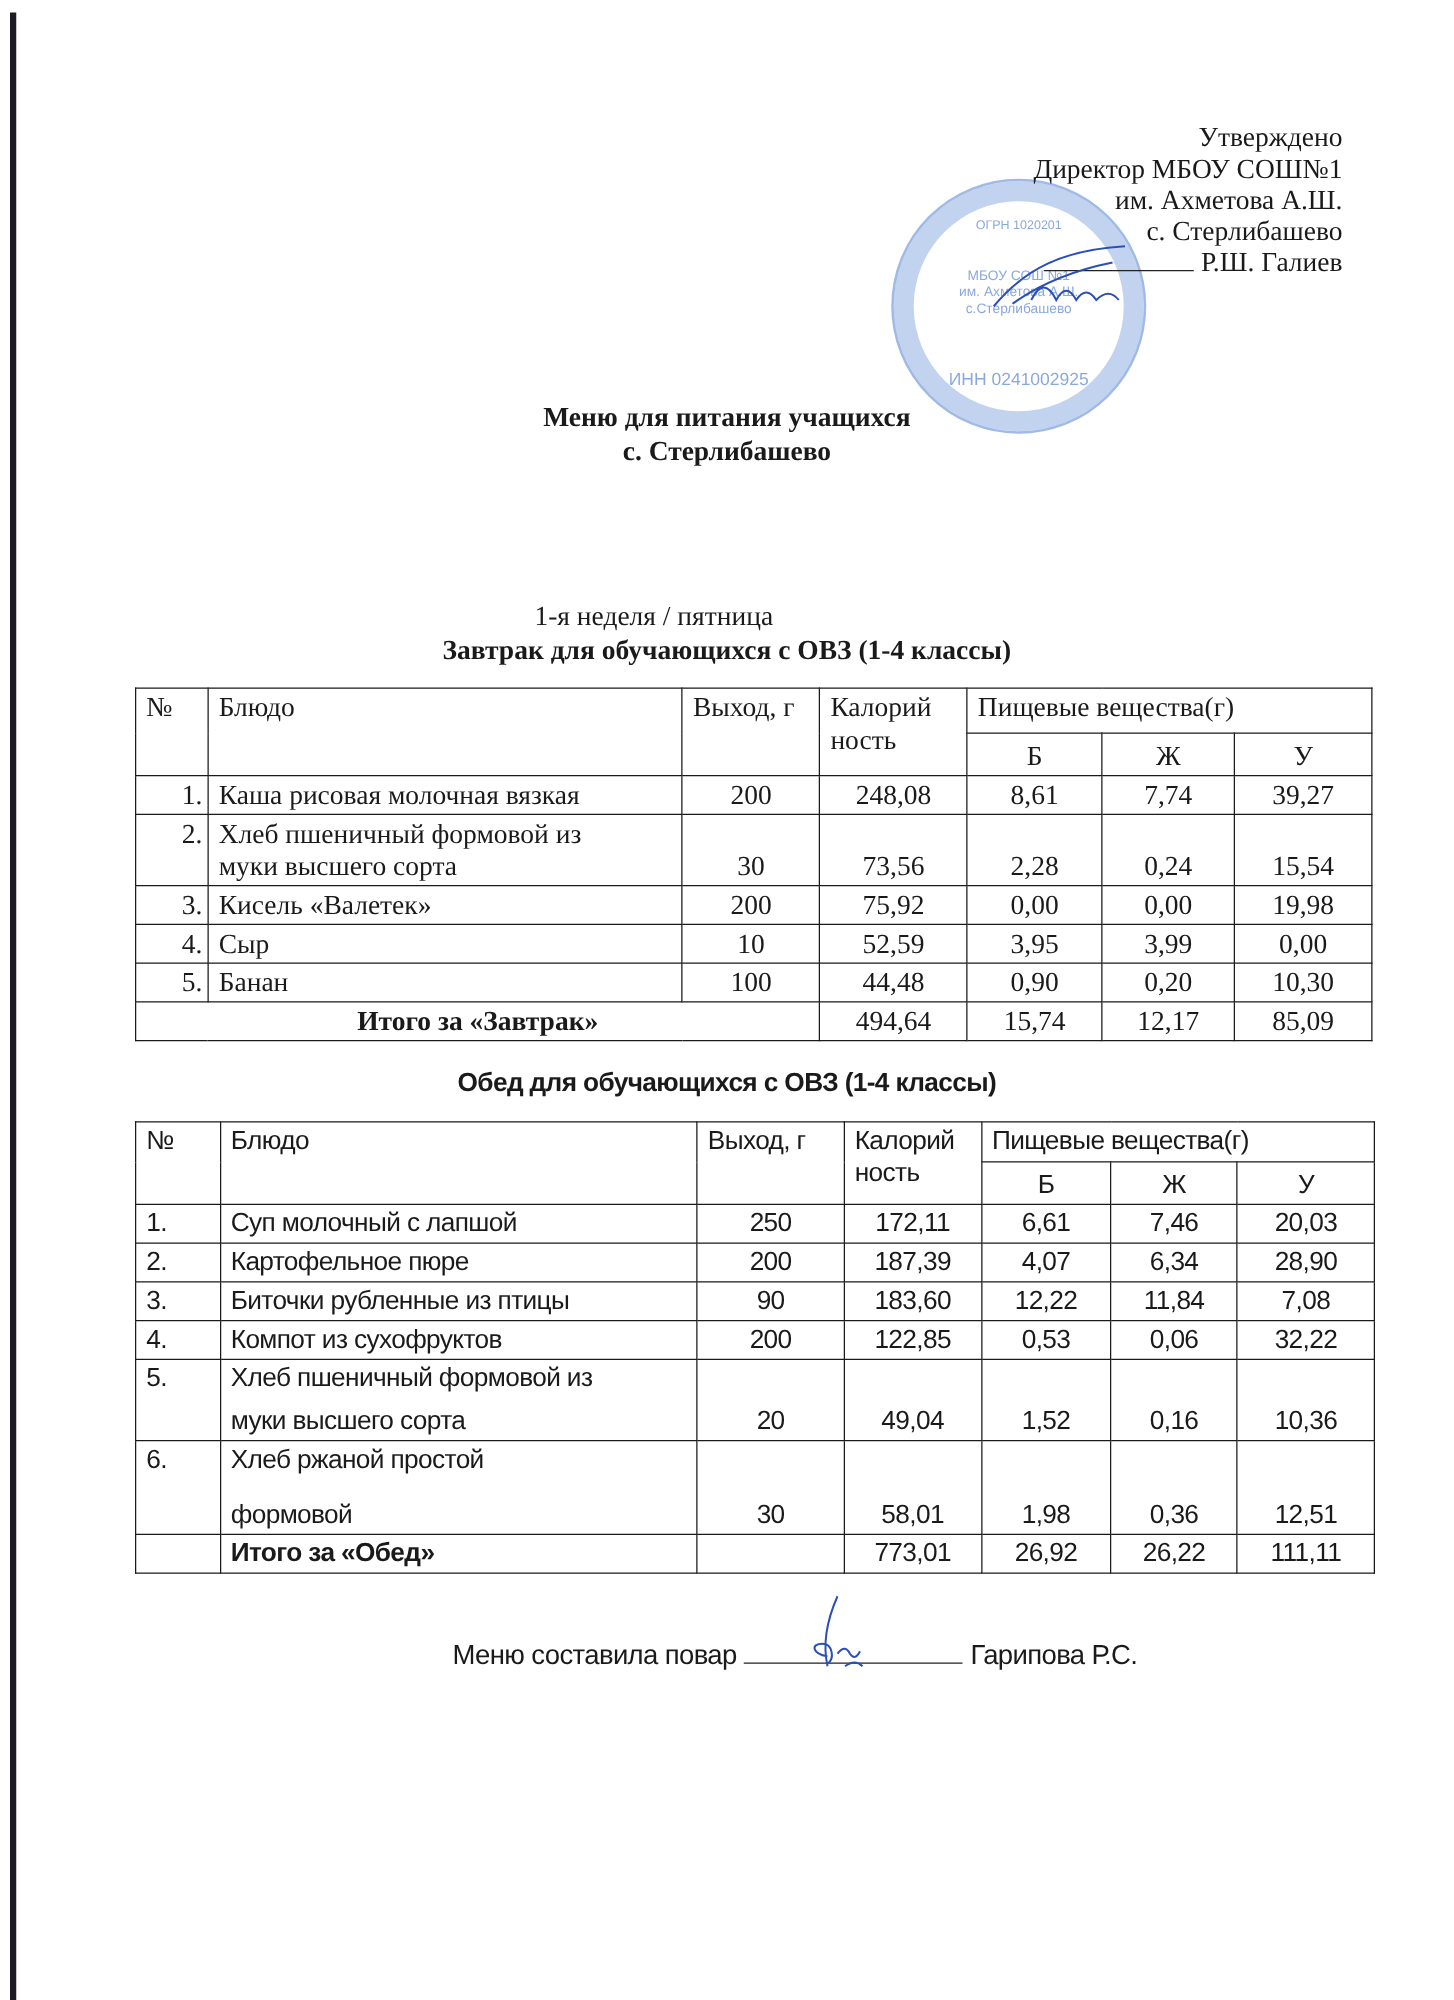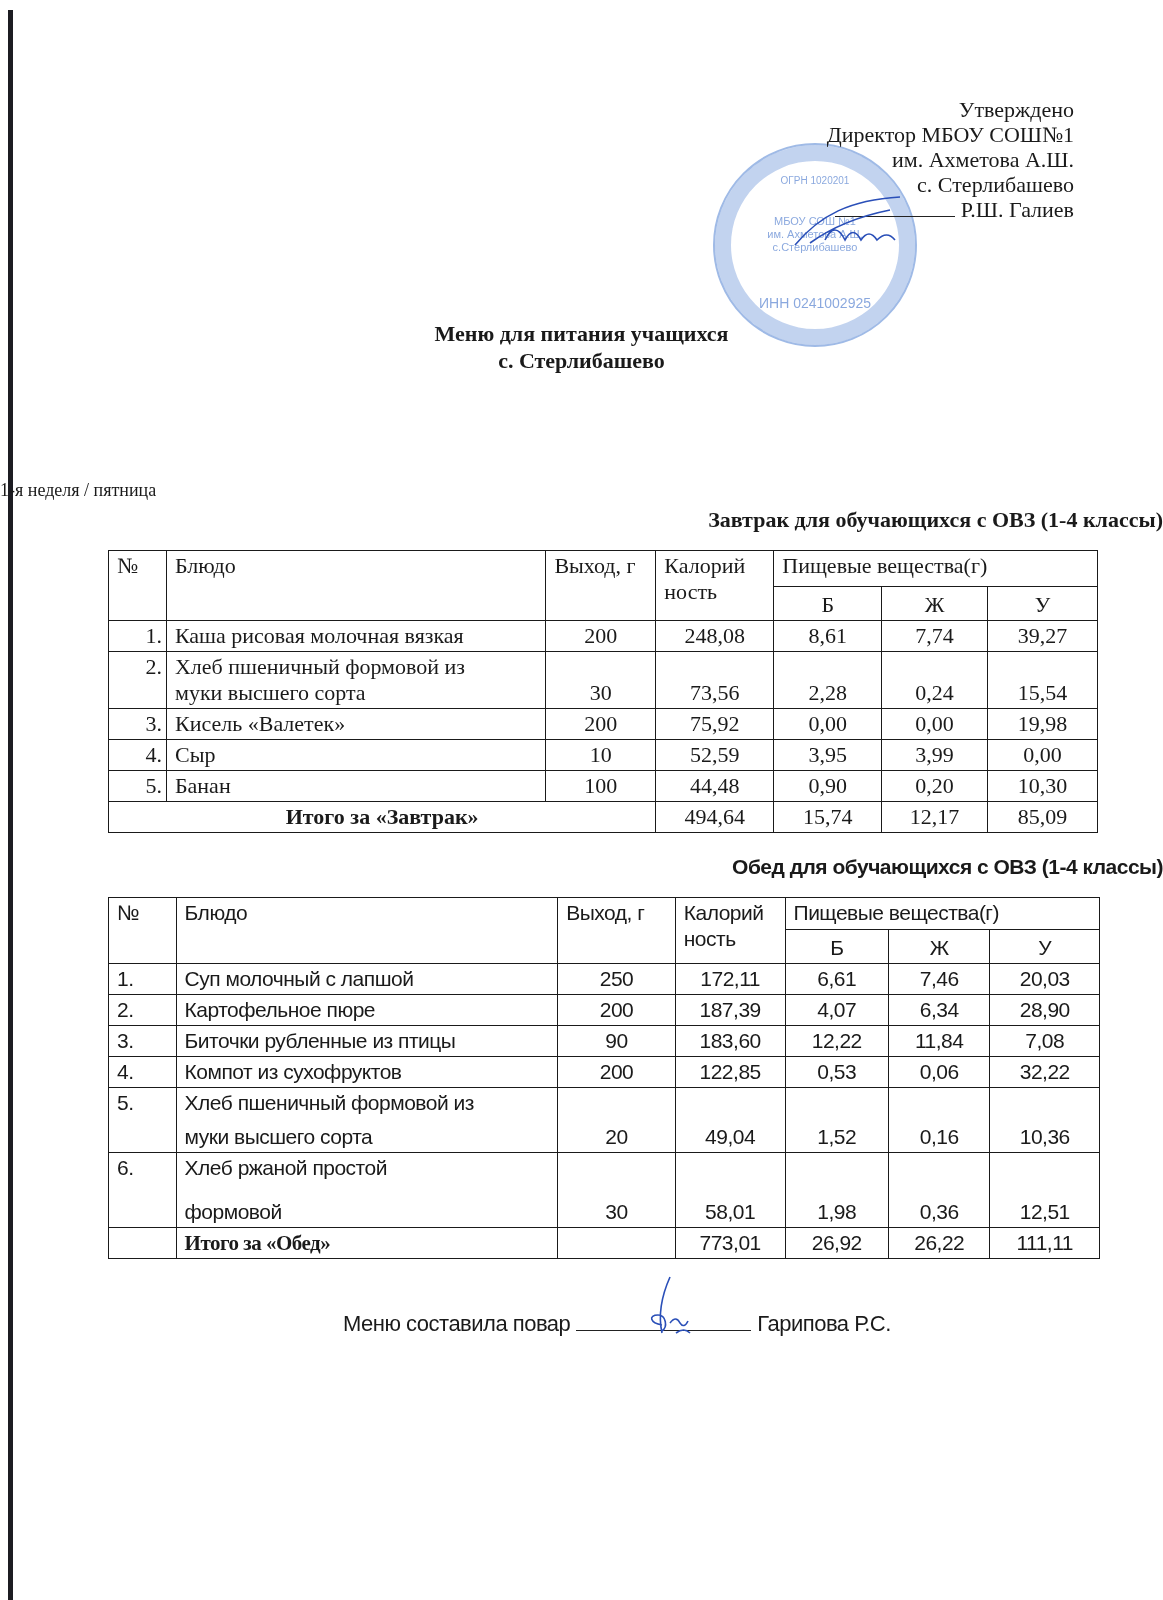--- a/index.html
+++ b/index.html
@@ -10,32 +10,32 @@
   .approval .sigline { display: inline-block; width: 120px; border-bottom: 1px solid #222; margin-right: 6px; height: 18px; vertical-align: baseline; }
   .stamp { position: absolute; left: 713px; top: 143px; width: 200px; height: 200px; border-radius: 50%;
            border: 2px solid rgba(80,130,210,0.55); box-shadow: inset 0 0 0 14px rgba(255,255,255,0), inset 0 0 0 16px rgba(80,130,210,0.35);
            color: rgba(60,110,200,0.6); font-family: "Liberation Sans", sans-serif; font-size: 11px; text-align: center; pointer-events: none; }
   .stamp .inner { position: absolute; left: 40px; top: 70px; width: 120px; line-height: 13px; }
   .stamp .ring-top { position: absolute; left: 30px; top: 30px; width: 140px; font-size: 10px; }
   .stamp .ring-bot { position: absolute; left: 30px; top: 150px; width: 140px; font-size: 14px; }
   .signature-dir { position: absolute; left: 790px; top: 195px; width: 130px; height: 60px; pointer-events: none; }
   .title-block { position: absolute; left: 0; width: 1163px; top: 320px; text-align: center; font-weight: bold; font-size: 22px; line-height: 27px; }
   .title-block .u { text-decoration: underline; }
-  .week { position: absolute; left: 0; width: 1046px; top: 480px; text-align: left; font-size: 18px; }
-  .section-title { position: absolute; left: 0; width: 1163px; text-align: right; font-weight: bold; font-size: 22px; }
+  .week { position: absolute; left: 0; width: 1046px; top: 480px; text-align: center; font-size: 22px; }
+  .section-title { position: absolute; left: 0; width: 1163px; text-align: center; font-weight: bold; font-size: 22px; }
   table.menu { position: absolute; border-collapse: collapse; font-size: 22px; }
   table.menu td { border: 1.5px solid #1a1a1a; padding: 2px 8px; vertical-align: bottom; line-height: 26px; }
   table.menu td.hdr { vertical-align: top; }
   table.menu td.num { text-align: center; }
   table.menu td.numr { text-align: right; padding-right: 4px; }
   table.menu td.center { text-align: center; }
-  table.menu td.bold { font-weight: bold; font-family: Liberation Serif, serif; }
+  table.menu td.bold { font-weight: bold; }
   #breakfast { left: 108px; top: 550px; width: 990px; }
   #lunch { left: 108px; top: 897px; width: 992px; font-family: "Liberation Sans", sans-serif; font-size: 21px; letter-spacing: -0.5px; }
-  .footer { position: absolute; left: 343px; top: 1310px; font-size: 22px; font-family: "Liberation Sans", sans-serif; letter-spacing: -0.5px; }
+  .footer { position: absolute; left: 362px; top: 1310px; font-size: 22px; font-family: "Liberation Sans", sans-serif; letter-spacing: -0.5px; }
   .footer .sigline { display: inline-block; width: 175px; border-bottom: 1px solid #222; margin: 0 6px; height: 20px; vertical-align: baseline; }
   .sig-cook { position: absolute; left: 640px; top: 1275px; width: 70px; height: 70px; pointer-events: none; }
 </style>
 </head>
 <body>
 
 <div class="scan-edge"></div>
 
 <div class="stamp">
   <div class="ring-top">ОГРН 1020201</div>

